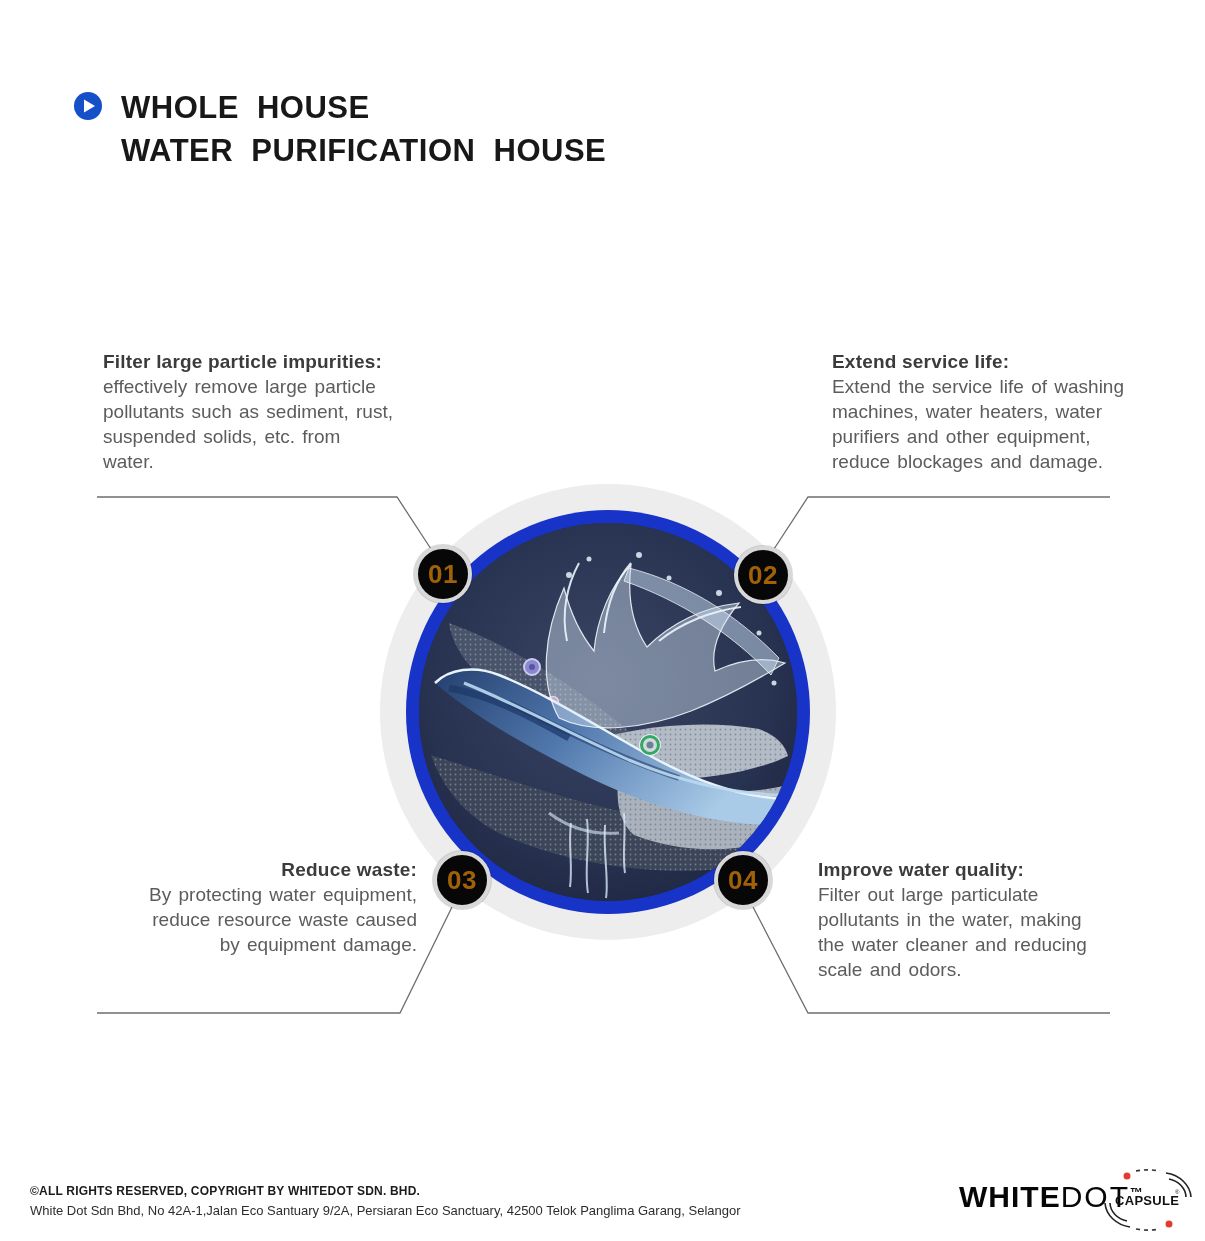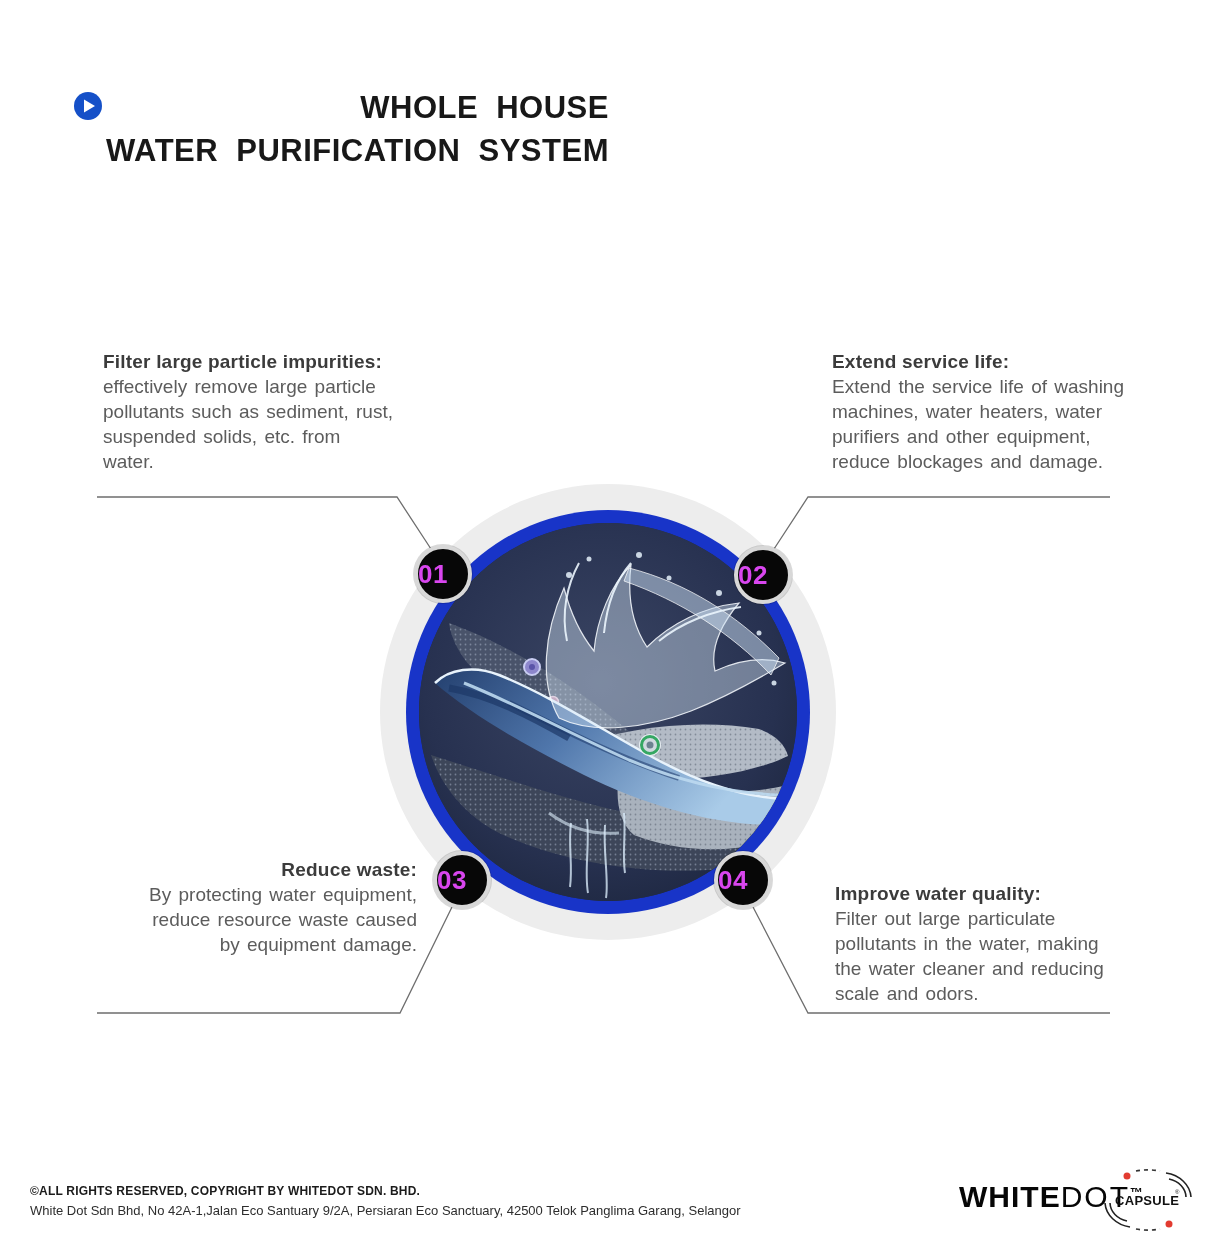--- a/index.html
+++ b/index.html
@@ -5,48 +5,48 @@
   * { margin:0; padding:0; box-sizing:border-box; }
   html,body { background:#ffffff; }
   .page {
     position:relative; width:1205px; height:1241px; background:#ffffff;
     font-family:"Liberation Sans", sans-serif; overflow:hidden;
   }
 
   
   .header { position:absolute; left:74px; top:86px; display:flex; align-items:flex-start; }
   .header .play-badge { width:28px; height:28px; margin-top:6px; flex:0 0 auto; }
-  .title-text { margin-left:4px; font-weight:bold; color:#181818; font-size:31px; line-height:43px; letter-spacing:0.5px; word-spacing:9px;text-align:right; }
+  .title-text { margin-left:19px; font-weight:bold; color:#181818; font-size:31px; line-height:43px; letter-spacing:0.5px; word-spacing:9px; }
 
   
   .sec { position:absolute; width:312px; }
   .sec-heading { font-size:19px; font-weight:bold; color:#3b3b3b; line-height:25px; letter-spacing:0.2px; }
   .sec-body { font-size:19px; color:#5c5c5c; line-height:25px; white-space:pre-line; word-spacing:2px; }
   #sec1 { left:103px; top:349px; }
   #sec2 { left:832px; top:349px; }
   #sec3 { left:105px; top:857px;text-align:right; }
-  #sec4 { left:835px; top:857px;margin-top:24px; }
+  #sec4 { left:818px; top:857px; }
 
   
   .connectors { position:absolute; left:0; top:0; width:1205px; height:1241px; z-index:3; pointer-events:none; }
 
   
   .halo { position:absolute; left:380px; top:484px; width:456px; height:456px; border-radius:50%;
           background:#ededed; z-index:1; }
   .blue-ring { position:absolute; left:406px; top:510px; width:404px; height:404px; border-radius:50%;
           background:#1834c8; z-index:2; }
   .photo { position:absolute; left:13px; top:13px; width:378px; height:378px; border-radius:50%;
           overflow:hidden; background:#222c44; }
   .photo svg { display:block; }
 
   
   .badge { position:absolute; width:58px; height:58px; border-radius:50%;
            background:#070707; border:4px solid #d8d8d8; z-index:4;
-           display:flex; align-items:center; 
-           color:#d946ef; font-size:26px; font-weight:bold; letter-spacing:0.5px;
+           display:flex; align-items:center; justify-content:center;
+           color:#a16207; font-size:26px; font-weight:bold; letter-spacing:0.5px;
            box-shadow:0 0 0 1px rgba(0,0,0,0.15); }
   #badge1 { left:414px; top:545px; }
   #badge2 { left:734px; top:546px; }
   #badge3 { left:433px; top:851px; }
   #badge4 { left:714px; top:851px; }
 
   
   .footer-copyright { position:absolute; left:30px; top:1184px; font-size:12px; font-weight:bold;
                       color:#1b1b1b; letter-spacing:0.2px; }
   .footer-address { position:absolute; left:30px; top:1203px; font-size:13px; color:#2d2d2d; }
@@ -63,21 +63,21 @@
 
 <div class="page">
 
   <div class="header">
     <svg class="play-badge" viewBox="0 0 28 28">
       <circle cx="14" cy="14" r="14" fill="#1550c8"></circle>
       <polygon points="10,7.5 21,14 10,20.5" fill="#ffffff"></polygon>
     </svg>
     <div class="title-text">
       <div>WHOLE HOUSE</div>
-      <div>WATER PURIFICATION SYSTEM</div>
+      <div>WATER PURIFICATION HOUSE</div>
     </div>
   </div>
 
   <svg class="connectors" viewBox="0 0 1205 1241">
     <g fill="none" stroke="#6e6e6e" stroke-width="1.3">
       <path d="M 97,497 L 397,497 L 431,549"></path>
       <path d="M 1110,497 L 808,497 L 774,549"></path>
       <path d="M 97,1013 L 400,1013 L 452,907"></path>
       <path d="M 1110,1013 L 808,1013 L 753,907"></path>
     </g>

